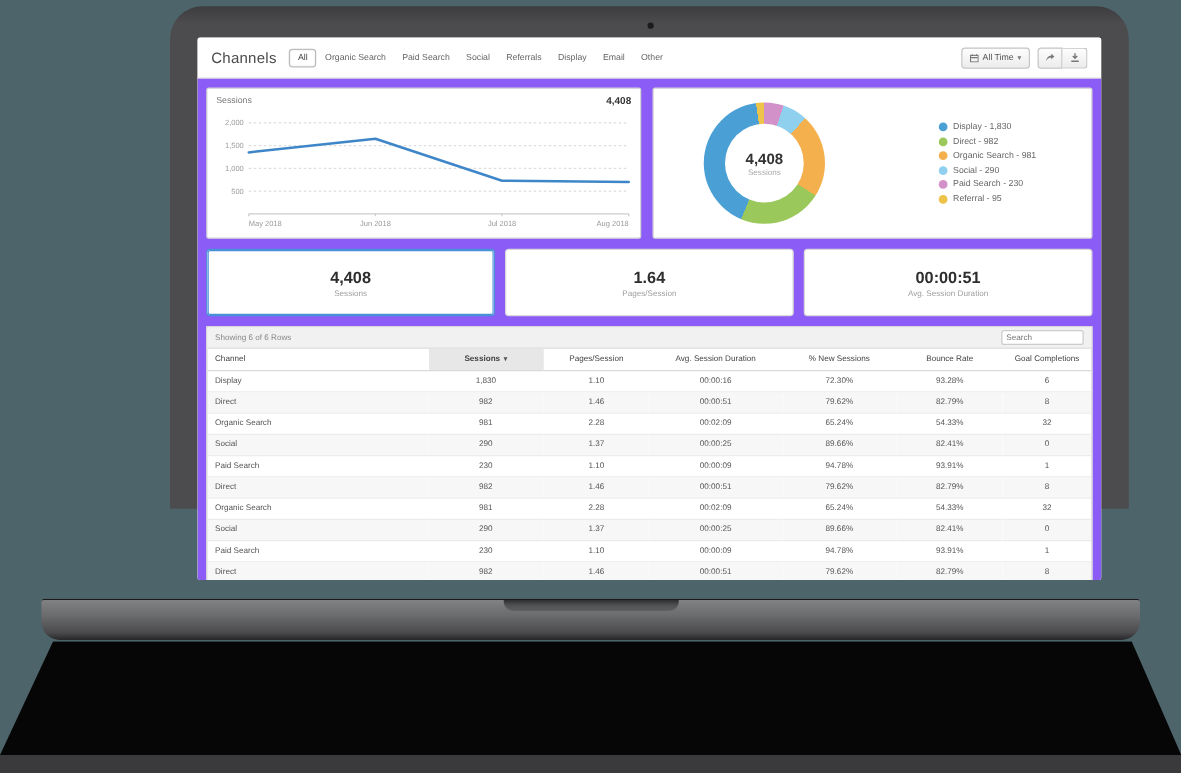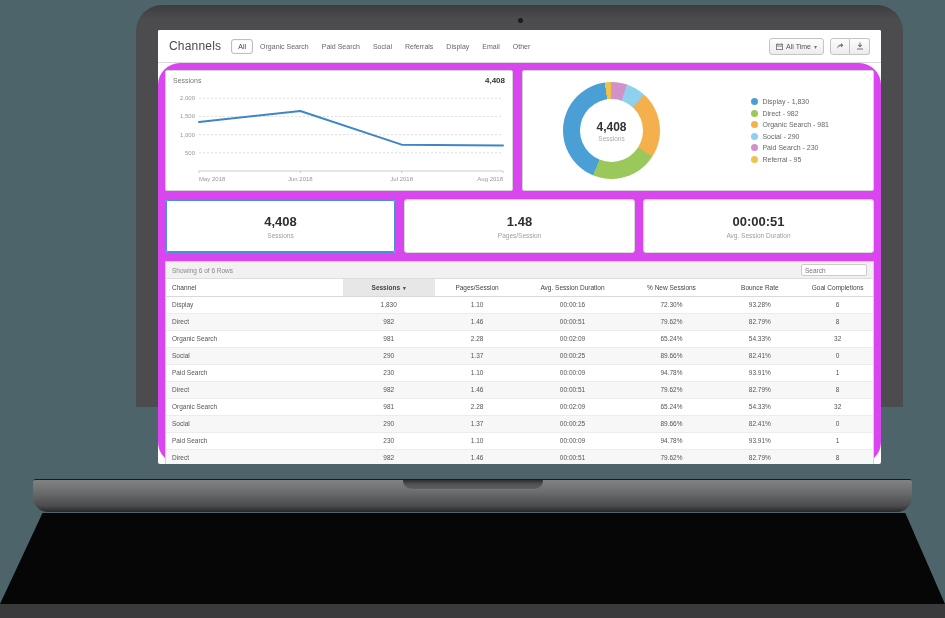--- a/index.html
+++ b/index.html
@@ -35,21 +35,21 @@
     box-shadow:inset 0 0 2px rgba(0,0,0,.10); }
   .header-right { margin-left:auto; display:flex; gap:6px; align-items:center; }
   .btn { font-size:7px; color:#555; background:linear-gradient(#fdfdfd,#ececec);
     border:1px solid #c4c4c4; border-radius:3px; height:17px;
     display:flex; align-items:center; gap:3px; padding:0 6px; cursor:pointer; }
   .btn-group { display:flex; }
   .btn-group .btn { width:20px; justify-content:center; padding:0; }
   .btn-group .btn:first-child { border-radius:3px 0 0 3px; }
   .btn-group .btn:last-child { border-radius:0 3px 3px 0; border-left:none; }
   .caret { font-size:6px; color:#777; }
-  .content { position:absolute; top:33px; left:0; right:0; bottom:0; background:#d946ef; padding:7px;border-radius:22px; }
+  .content { position:absolute; top:33px; left:0; right:0; bottom:0; background:#8b5cf6; padding:7px; }
   .top-row { display:flex; gap:9px; height:121px; margin-bottom:8px; }
   .panel { background:#fff; border:1px solid #d4d4d4; border-radius:2px; }
   .chart-panel { width:348px; padding:5px 7px; }
   .panel-head { display:flex; justify-content:space-between; align-items:center; }
   .panel-title { font-size:7px; color:#777; }
   .panel-total { font-size:8px; font-weight:bold; color:#333; }
   .donut-panel { flex:1; display:flex; align-items:center; padding:8px 14px; }
   .donut { width:97px; height:97px; border-radius:50%; position:relative; margin-left:26px; flex:none; }
   .donut-center { position:absolute; inset:17px; background:#fff; border-radius:50%;
     display:flex; flex-direction:column; align-items:center; justify-content:center; }
@@ -194,21 +194,21 @@
             </ul>
         </div>
       </div>
 
       <div class="metrics" id="metrics">
           <div class="metric-card selected">
             <div class="metric-value">4,408</div>
             <div class="metric-label">Sessions</div>
           </div>
           <div class="metric-card">
-            <div class="metric-value">1.48</div>
+            <div class="metric-value">1.64</div>
             <div class="metric-label">Pages/Session</div>
           </div>
           <div class="metric-card">
             <div class="metric-value">00:00:51</div>
             <div class="metric-label">Avg. Session Duration</div>
           </div>
         </div>
 
       <div class="table-block">
         <div class="table-toolbar">

